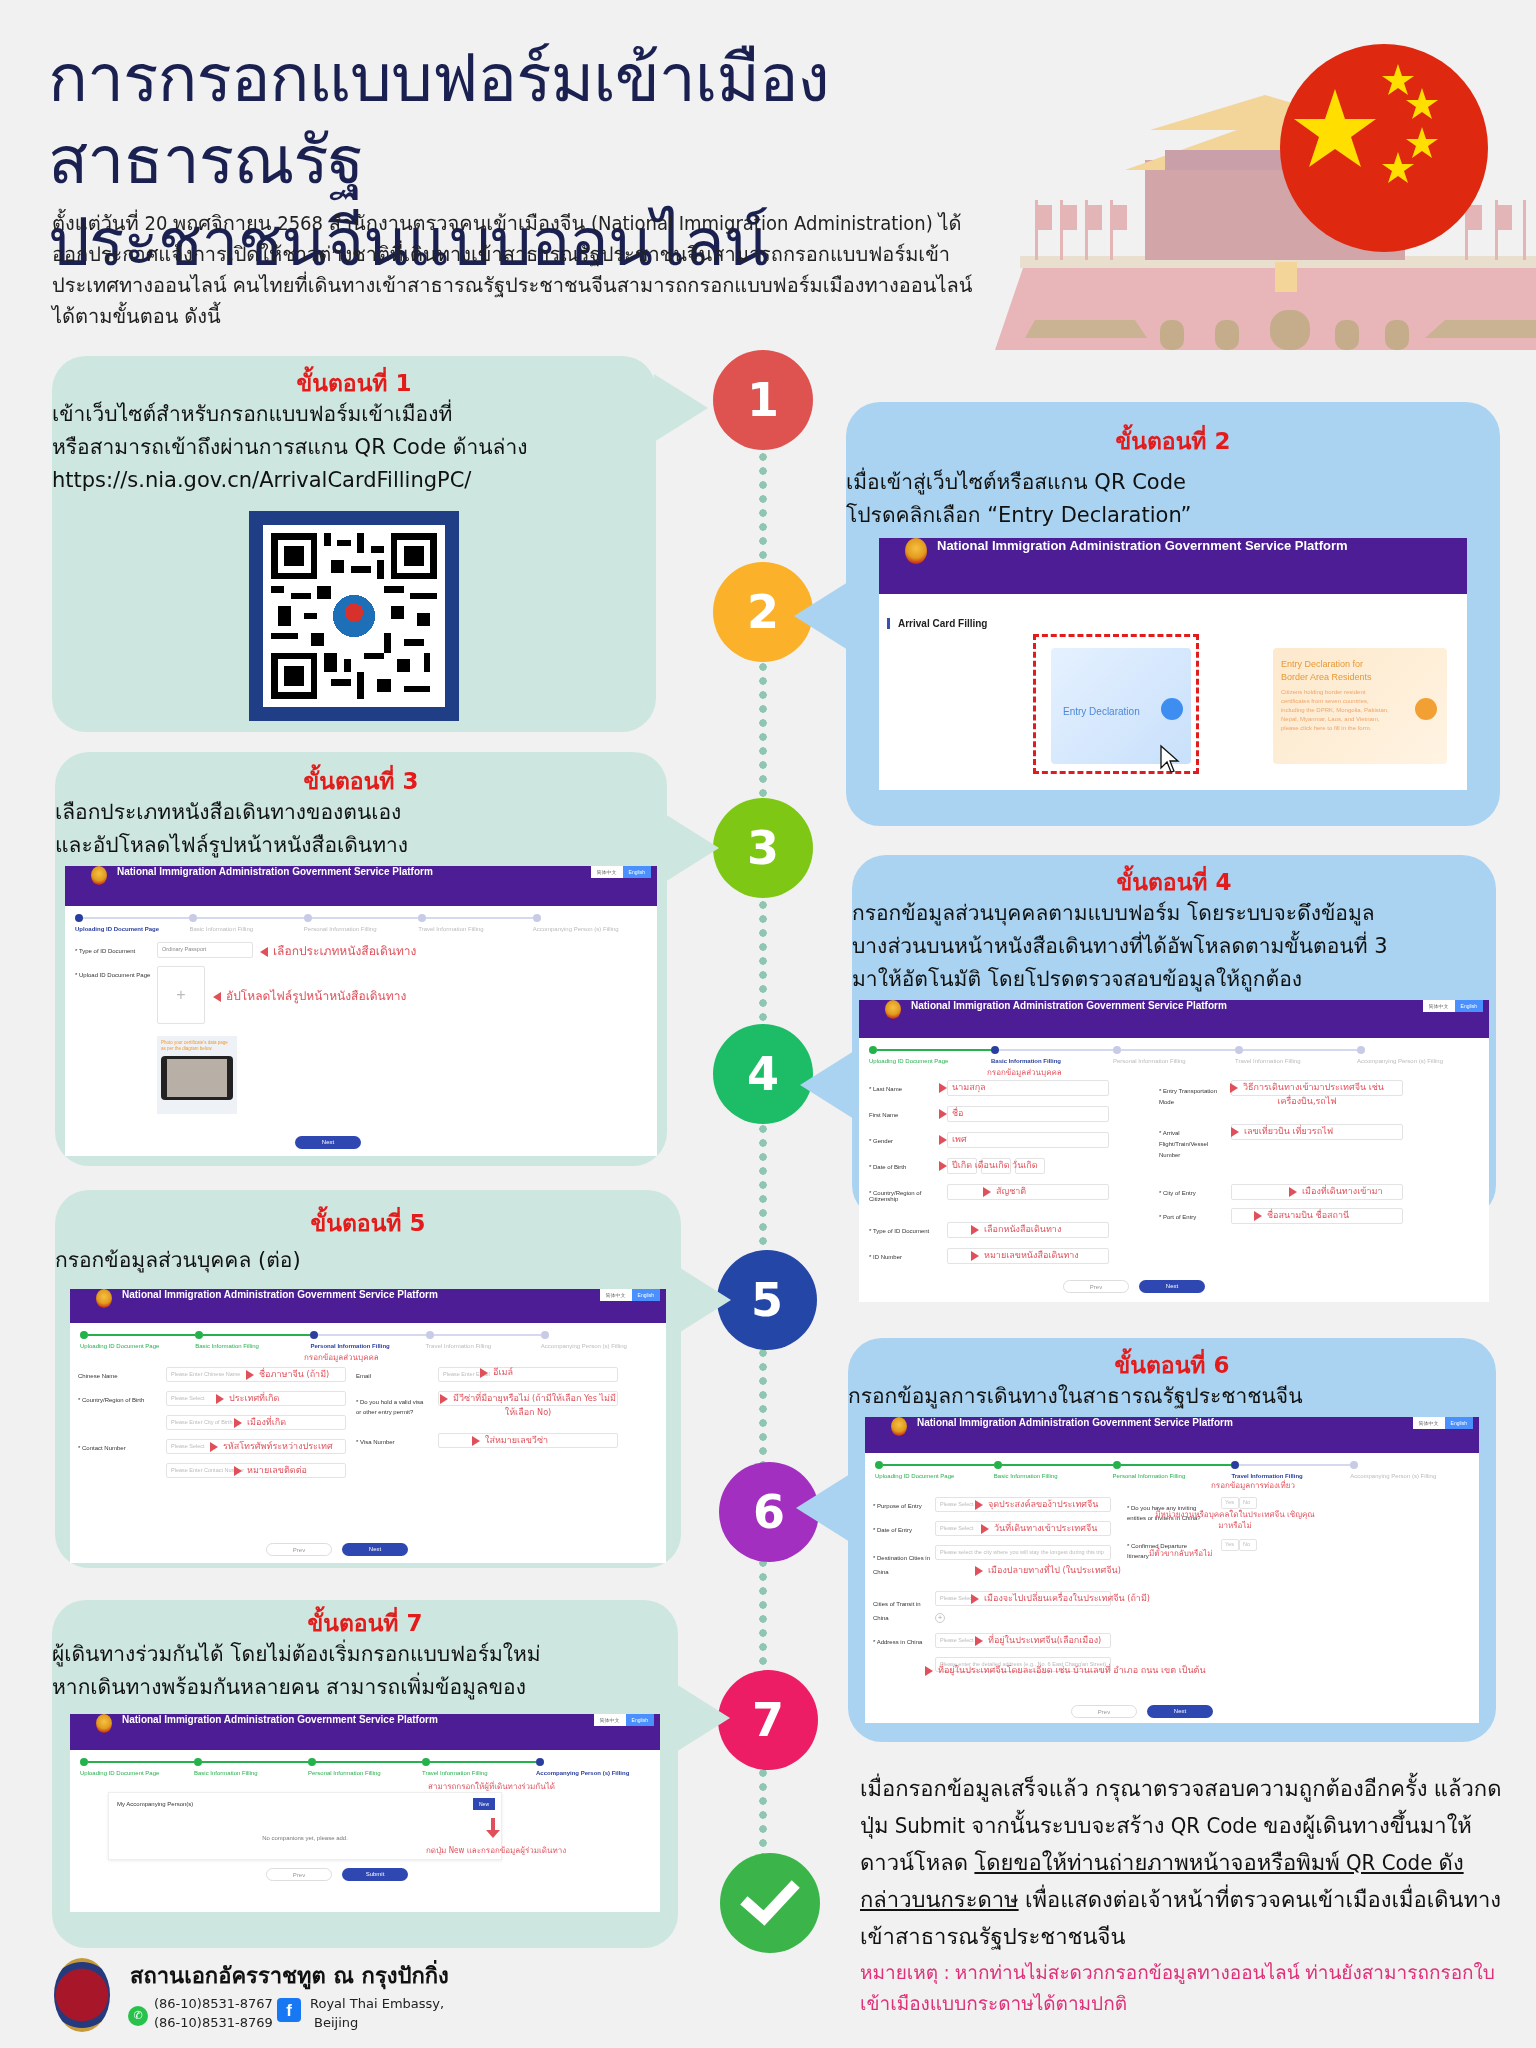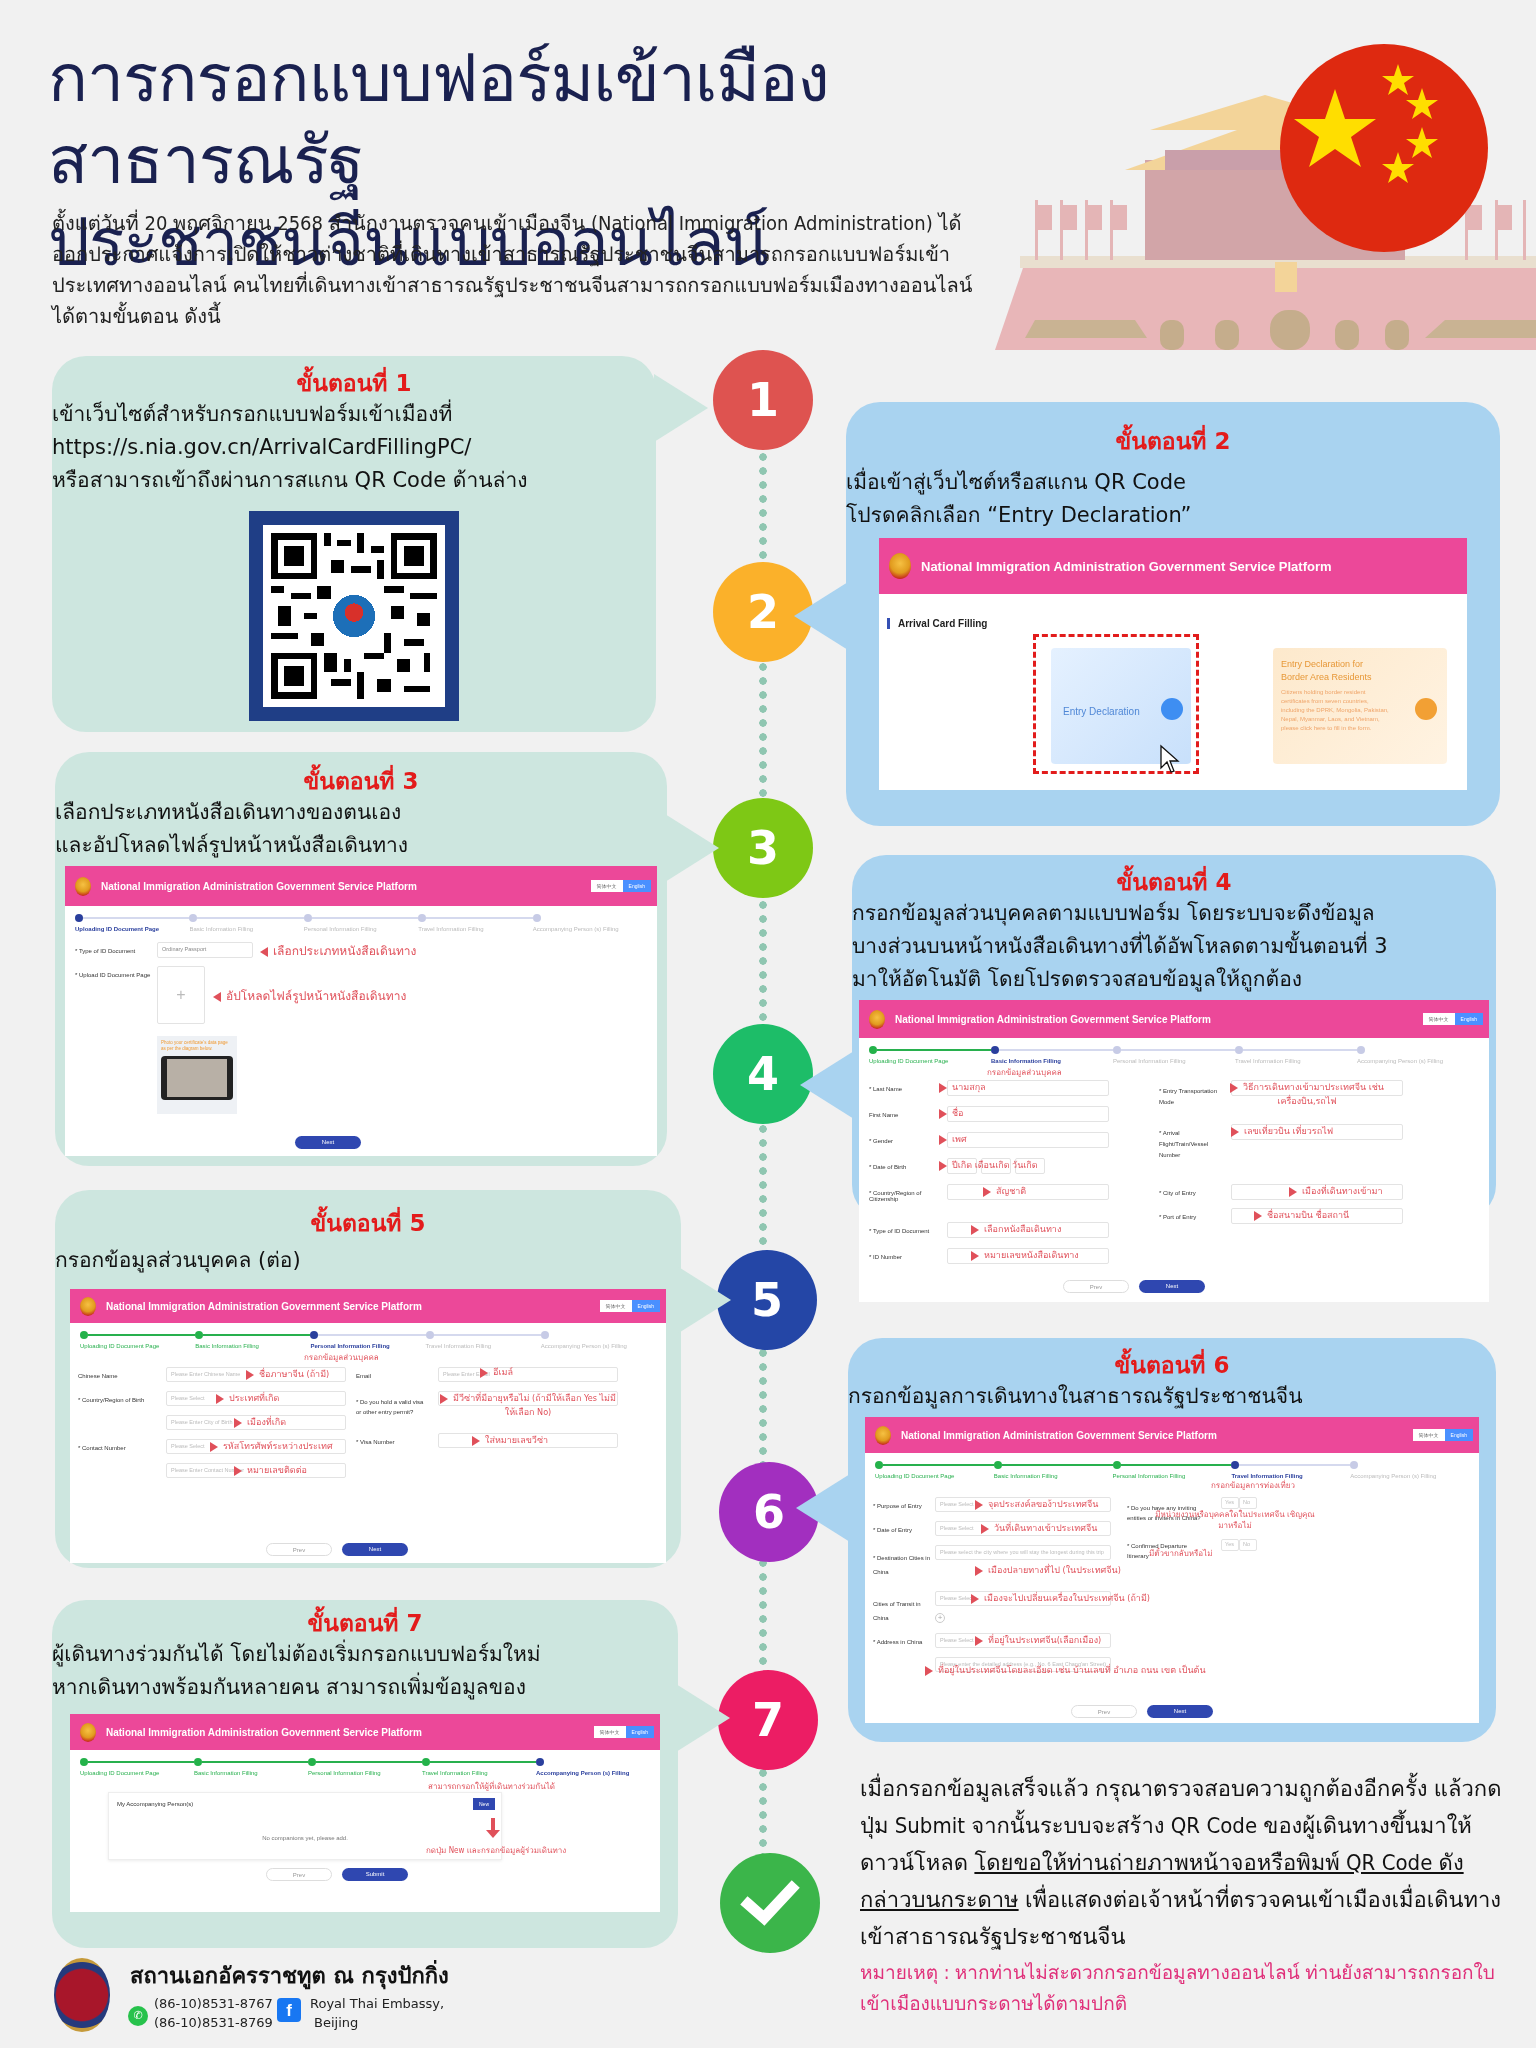--- a/index.html
+++ b/index.html
@@ -14,21 +14,21 @@
 .card.blue{background:#a9d3f0}
 .card .arrow{position:absolute;width:0;height:0;border-top:34px solid transparent;border-bottom:34px solid transparent}
 .card.green .arrow{right:-52px;border-left:54px solid #cde6df}
 .card.blue .arrow{left:-52px;border-right:54px solid #a9d3f0}
 .step-title{text-align:center;color:#e31b1b;font-weight:700;font-size:23px;line-height:30px;margin-top:14px}
 .step-text{font-size:21px;line-height:33px;color:#111}
 .qr{width:210px;height:210px;background:#1f3e86;margin:14px auto 0;padding:14px}
 .qr-inner{width:100%;height:100%;background:#fff;padding:8px;position:relative}
 .qr svg{width:100%;height:100%}
 .shot{background:#fff;position:relative;margin:0 auto;overflow:hidden;font-family:"Liberation Sans",sans-serif}
-.shot-head{background:#ec4899;color:#fff;font-weight:700;display:flex;align-items:center;padding-left:10px;position:relative}
+.shot-head{background:#4c1d95;color:#fff;font-weight:700;display:flex;align-items:flex-start;padding-left:26px;position:relative}
 .emblem{display:inline-block;border-radius:50%;background:radial-gradient(circle at 50% 40%,#f6c143 0,#e19b1e 50%,#c62a1c 80%);margin-right:10px;flex:none}
 .lang{position:absolute;right:6px;display:flex}
 .lang span{display:inline-block;font-size:5px;padding:3px 6px;font-weight:400}
 .lang .zh{background:#fff;color:#666}
 .lang .en{background:#4a90ff;color:#fff}
 .steps{position:relative;display:flex;justify-content:space-between;padding:0 10px}
 .steps .st{flex:1;position:relative;font-size:6px;color:#bbb;white-space:nowrap}
 .steps .dot{display:block;width:8px;height:8px;border-radius:50%;background:#c7cbe6;margin-bottom:4px;position:relative;z-index:1}
 .steps .st::before{content:"";position:absolute;left:8px;right:0;top:3px;height:1.5px;background:#d5d9ee}
 .steps .st:last-child::before{display:none}
@@ -124,22 +124,22 @@
   <div class="num" style="left:720px;top:1853px;background:#3bb54a">
     <svg width="60" height="50" viewBox="0 0 60 50">
         <polyline points="8,26 24,40 52,10" fill="none" stroke="#fff" stroke-width="11" stroke-linecap="square"></polyline>
       </svg>
   </div>
 
   <div class="card green" style="left:52px;top:356px;width:604px;height:376px">
     <div class="arrow" style="top:18px"></div>
     <div class="step-title" style="margin-top:12px">ขั้นตอนที่ 1</div>
     <div class="step-text">เข้าเว็บไซต์สำหรับกรอกแบบฟอร์มเข้าเมืองที่</div>
+    <div class="step-text">หรือสามารถเข้าถึงผ่านการสแกน QR Code ด้านล่าง</div>
     <div class="step-text">https://s.nia.gov.cn/ArrivalCardFillingPC/</div>
-    <div class="step-text">หรือสามารถเข้าถึงผ่านการสแกน QR Code ด้านล่าง</div>
     <div class="qr">
       <div class="qr-inner">
         <svg viewBox="0 0 25 25" shape-rendering="crispEdges">
           <g fill="#000">
             <rect x="0" y="0" width="7" height="7"></rect>
               <rect x="18" y="0" width="7" height="7"></rect>
               <rect x="0" y="18" width="7" height="7"></rect>
           </g>
           <g fill="#fff">
               <rect x="1" y="1" width="5" height="5"></rect>

